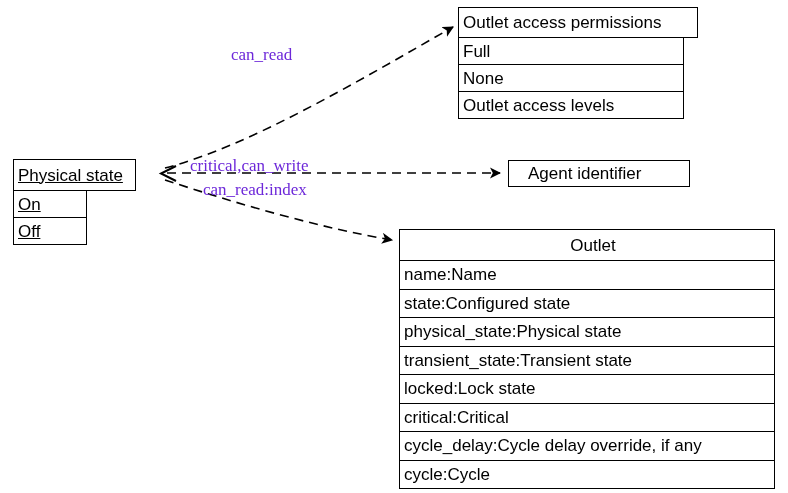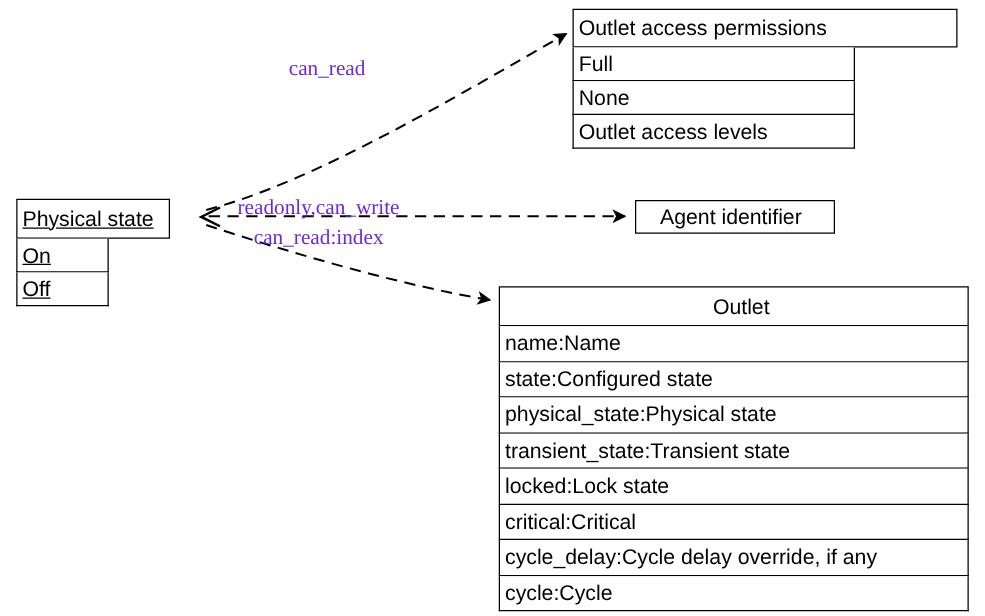--- a/index.html
+++ b/index.html
@@ -51,26 +51,26 @@
   .align-left { justify-content: flex-start; }
   .align-center { justify-content: center; }
 
   
   #node-physical-state { left: 13px; top: 159px; }
   #node-physical-state .node-title { width: 123px; height: 32px; text-decoration: underline; }
   #node-physical-state .node-row  { width: 74px;  height: 27px; text-decoration: underline; }
 
   
   #node-outlet-access-permissions { left: 458px; top: 7px; }
-  #node-outlet-access-permissions .node-title { width: 308px; height: 31px; }
+  #node-outlet-access-permissions .node-title { width: 240px; height: 31px; }
   #node-outlet-access-permissions .node-row  { width: 226px; height: 27px; }
 
   
   #node-agent-identifier { left: 508px; top: 160px; }
-  #node-agent-identifier .node-title { width: 160px; height: 27px; padding-left: 19px; }
+  #node-agent-identifier .node-title { width: 182px; height: 27px; padding-left: 19px; }
 
   
   #node-outlet { left: 399px; top: 229px; }
   #node-outlet .node-title { width: 376px; height: 32px; padding-left: 16px; }
   #node-outlet .node-row  { width: 376px; height: 28.5px; }
 
   .edge-label {
     position: absolute;
     font-family: "Liberation Serif", serif;
     font-size: 17px;
@@ -129,16 +129,16 @@
     <div class="node-row align-left">state:Configured state</div>
     <div class="node-row align-left">physical_state:Physical state</div>
     <div class="node-row align-left">transient_state:Transient state</div>
     <div class="node-row align-left">locked:Lock state</div>
     <div class="node-row align-left">critical:Critical</div>
     <div class="node-row align-left">cycle_delay:Cycle delay override, if any</div>
     <div class="node-row align-left">cycle:Cycle</div>
   </div>
 
   <div class="edge-label" id="label-can-read">can_read</div>
-  <div class="edge-label" id="label-readonly-write">readonly,can_write</div>
+  <div class="edge-label" id="label-readonly-write">critical,can_write</div>
   <div class="edge-label" id="label-can-read-index">can_read:index</div>
 
 </div>
 
 </body></html>

